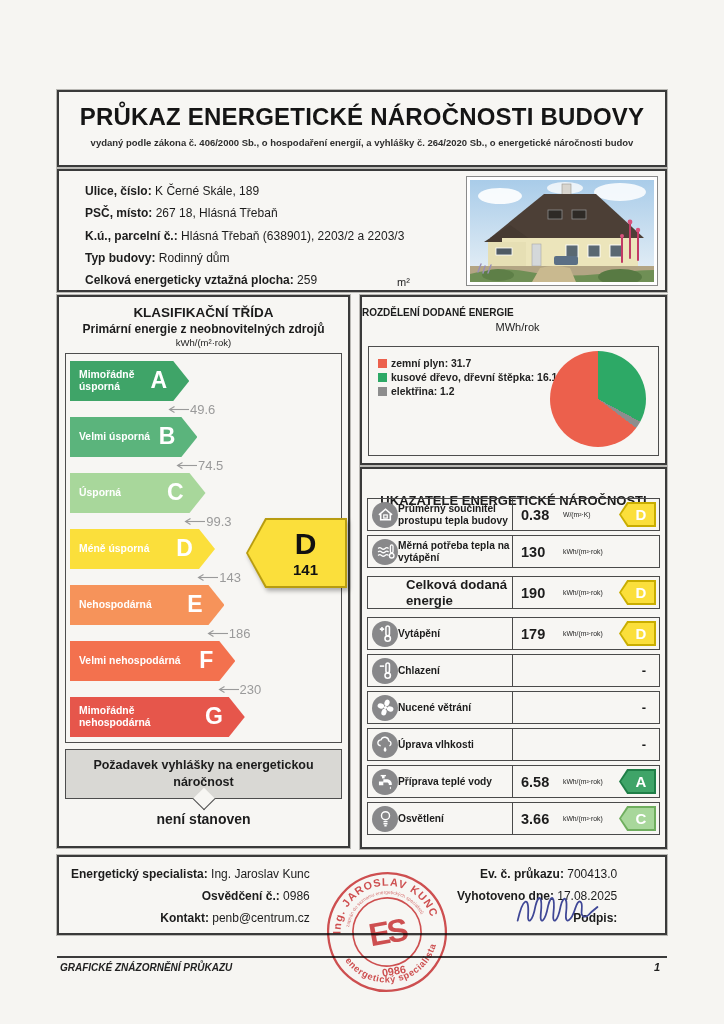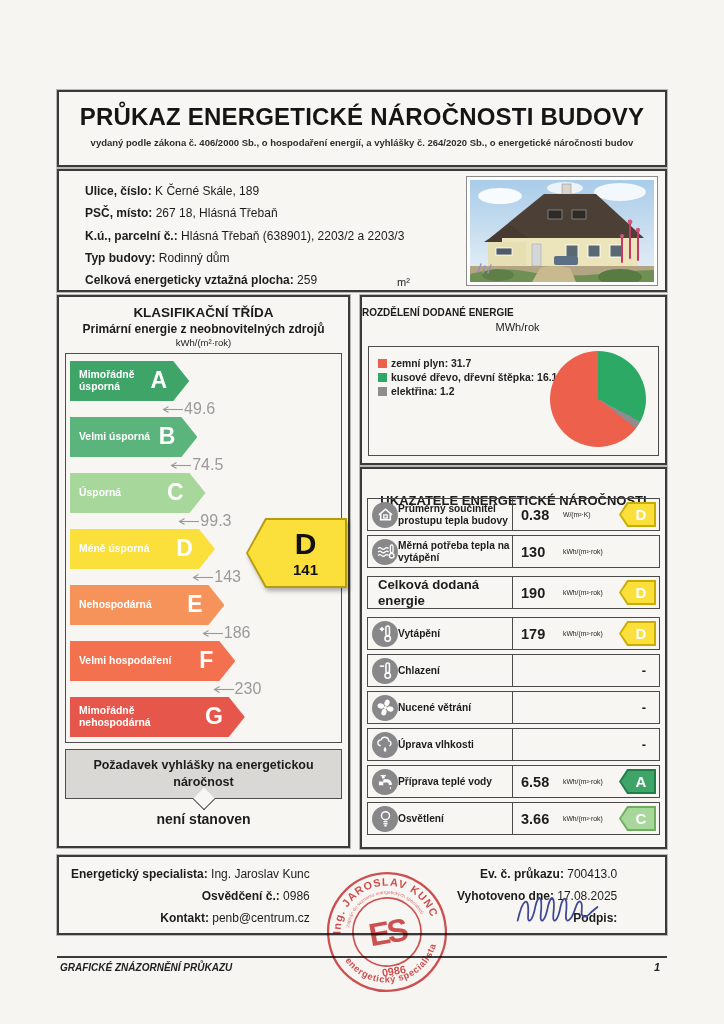--- a/index.html
+++ b/index.html
@@ -23,21 +23,21 @@
   
   #class-box{left:57px;top:295px;width:289px;height:549px;}
   .c-title{margin-top:8px;text-align:center;font-size:13.5px;font-weight:bold;}
   .c-sub{text-align:center;font-size:12px;font-weight:bold;margin-top:2px;}
   .c-unit{text-align:center;font-size:9.5px;margin-top:1px;}
   #scale-box{position:absolute;left:6px;right:6px;top:56px;height:390px;border:1.5px solid #4d4d4d;padding:7px 0 0 4px;box-sizing:border-box;}
   .arrow{height:40px;display:flex;align-items:center;clip-path:polygon(0 0,calc(100% - 16px) 0,100% 50%,calc(100% - 16px) 100%,0 100%);}
   .a-label{flex:1;padding-left:9px;font-size:10.4px;font-weight:bold;color:#fff;line-height:1.12;}
   .a-letter{font-size:23px;font-weight:bold;color:#fff;margin-right:22px;transform:translateY(-1px);}
   .a0{width:44%}.a1{width:47%}.a2{width:50%}.a3{width:53.5%}.a4{width:57%}.a5{width:61%}.a6{width:64.5%}
-  .thr{height:16px;display:flex;align-items:center;justify-content:flex-end;font-size:16px;color:#9a9a9a;}
+  .thr{height:16px;display:flex;align-items:center;justify-content:flex-end;font-size:13px;color:#9a9a9a;}
   .t0{width:calc(44% + 26px)}.t1{width:calc(47% + 26px)}.t2{width:calc(50% + 26px)}.t3{width:calc(53.5% + 26px)}.t4{width:calc(57% + 26px)}.t5{width:calc(61% + 26px)}
   .current-arrow{position:absolute;right:1px;top:221px;width:101px;height:70px;filter:drop-shadow(2px 3px 2px rgba(0,0,0,.3));}
   .ca-outer{position:absolute;inset:0;background:#b89c10;clip-path:polygon(0 50%,19% 0,100% 0,100% 100%,19% 100%);}
   .ca-inner{position:absolute;inset:2px;background:#fbdf3b;clip-path:polygon(0 50%,19% 0,100% 0,100% 100%,19% 100%);display:flex;flex-direction:column;align-items:center;justify-content:center;padding-left:18px;}
   .ca-letter{font-size:30px;font-weight:bold;color:#111;line-height:1;}
   .ca-value{font-size:15px;font-weight:bold;color:#111;margin-top:2px;}
   #req-box{position:absolute;left:6px;right:6px;top:452px;height:50px;background:#d9d8d4;border:1.5px solid #4d4d4d;box-sizing:border-box;text-align:center;font-size:12.5px;font-weight:bold;padding-top:7px;line-height:1.35;}
   .req-tail{position:absolute;left:calc(50% - 8px);bottom:-9px;width:15px;height:15px;background:#f7f6f3;border-right:1.5px solid #4d4d4d;border-bottom:1.5px solid #4d4d4d;transform:rotate(45deg);}
   .req-value{position:absolute;left:0;right:0;top:514px;text-align:center;font-size:14px;font-weight:bold;}
 
@@ -49,21 +49,21 @@
   .legend{position:absolute;left:9px;top:11px;}
   .leg-item{display:flex;align-items:flex-start;gap:4px;margin-bottom:3px;font-size:10.4px;font-weight:bold;color:#222;}
   .leg-swatch{width:9px;height:9px;margin-top:1px;flex:0 0 9px;}
   .pie{position:absolute;right:12px;top:4px;width:96px;height:96px;border-radius:50%;}
 
   
   #ind-box{left:360px;top:467px;width:303px;height:378px;}
   .i-title{margin-top:24px;text-align:center;font-size:13px;font-weight:bold;}
   .i-rows{position:absolute;left:5px;right:5px;top:29px;}
   .i-row{position:relative;display:flex;align-items:center;height:33px;margin-bottom:4px;border:1.5px solid #4a4a4a;box-sizing:border-box;}
-  .i-row.big{margin-top:8px;margin-bottom:8px;}
+  .i-row.big{margin-top:8px;margin-bottom:8px;padding-left:28px;}
   .i-left{flex:1;display:flex;align-items:center;padding-left:4px;height:100%;}
   .i-icon{width:26px;height:26px;border-radius:50%;background:#88888a;flex:0 0 26px;display:flex;align-items:center;justify-content:center;}
   .i-icon svg{width:21px;height:21px;}
   .i-label{font-size:10.2px;font-weight:bold;line-height:1.15;max-width:116px;}
   .i-label.big{font-size:13.2px;max-width:160px;padding-left:6px;}
   .i-right{position:relative;width:146px;height:100%;border-left:1.5px solid #4a4a4a;display:flex;align-items:center;}
   .i-val{font-size:14.5px;font-weight:bold;padding-left:8px;width:42px;}
   .i-unit{font-size:6.8px;color:#1c1c1c;width:50px;}
   .i-badge{position:absolute;right:3px;width:37px;height:25px;}
   .bshape{position:absolute;inset:0;clip-path:polygon(0 50%,22% 0,100% 0,100% 100%,22% 100%);background:var(--bb,#c9ad00);}
@@ -215,21 +215,21 @@
         </div>
       <div class="thr t4">
           <svg width="26" height="9" viewBox="0 0 26 9">
             <path d="M25 4.5H6" stroke="#9a9a9a" stroke-width="1.1"></path>
             <path d="M10.5 1.5 5.5 4.5l5 3" fill="none" stroke="#9a9a9a" stroke-width="1.1"></path>
           </svg>
           <span>186</span>
         </div>
 
       <div class="arrow a5" style="background: rgb(243, 113, 78);">
-          <span class="a-label">Velmi hospodaření</span>
+          <span class="a-label">Velmi nehospodárná</span>
           <span class="a-letter">F</span>
         </div>
       <div class="thr t5">
           <svg width="26" height="9" viewBox="0 0 26 9">
             <path d="M25 4.5H6" stroke="#9a9a9a" stroke-width="1.1"></path>
             <path d="M10.5 1.5 5.5 4.5l5 3" fill="none" stroke="#9a9a9a" stroke-width="1.1"></path>
           </svg>
           <span>230</span>
         </div>
 

